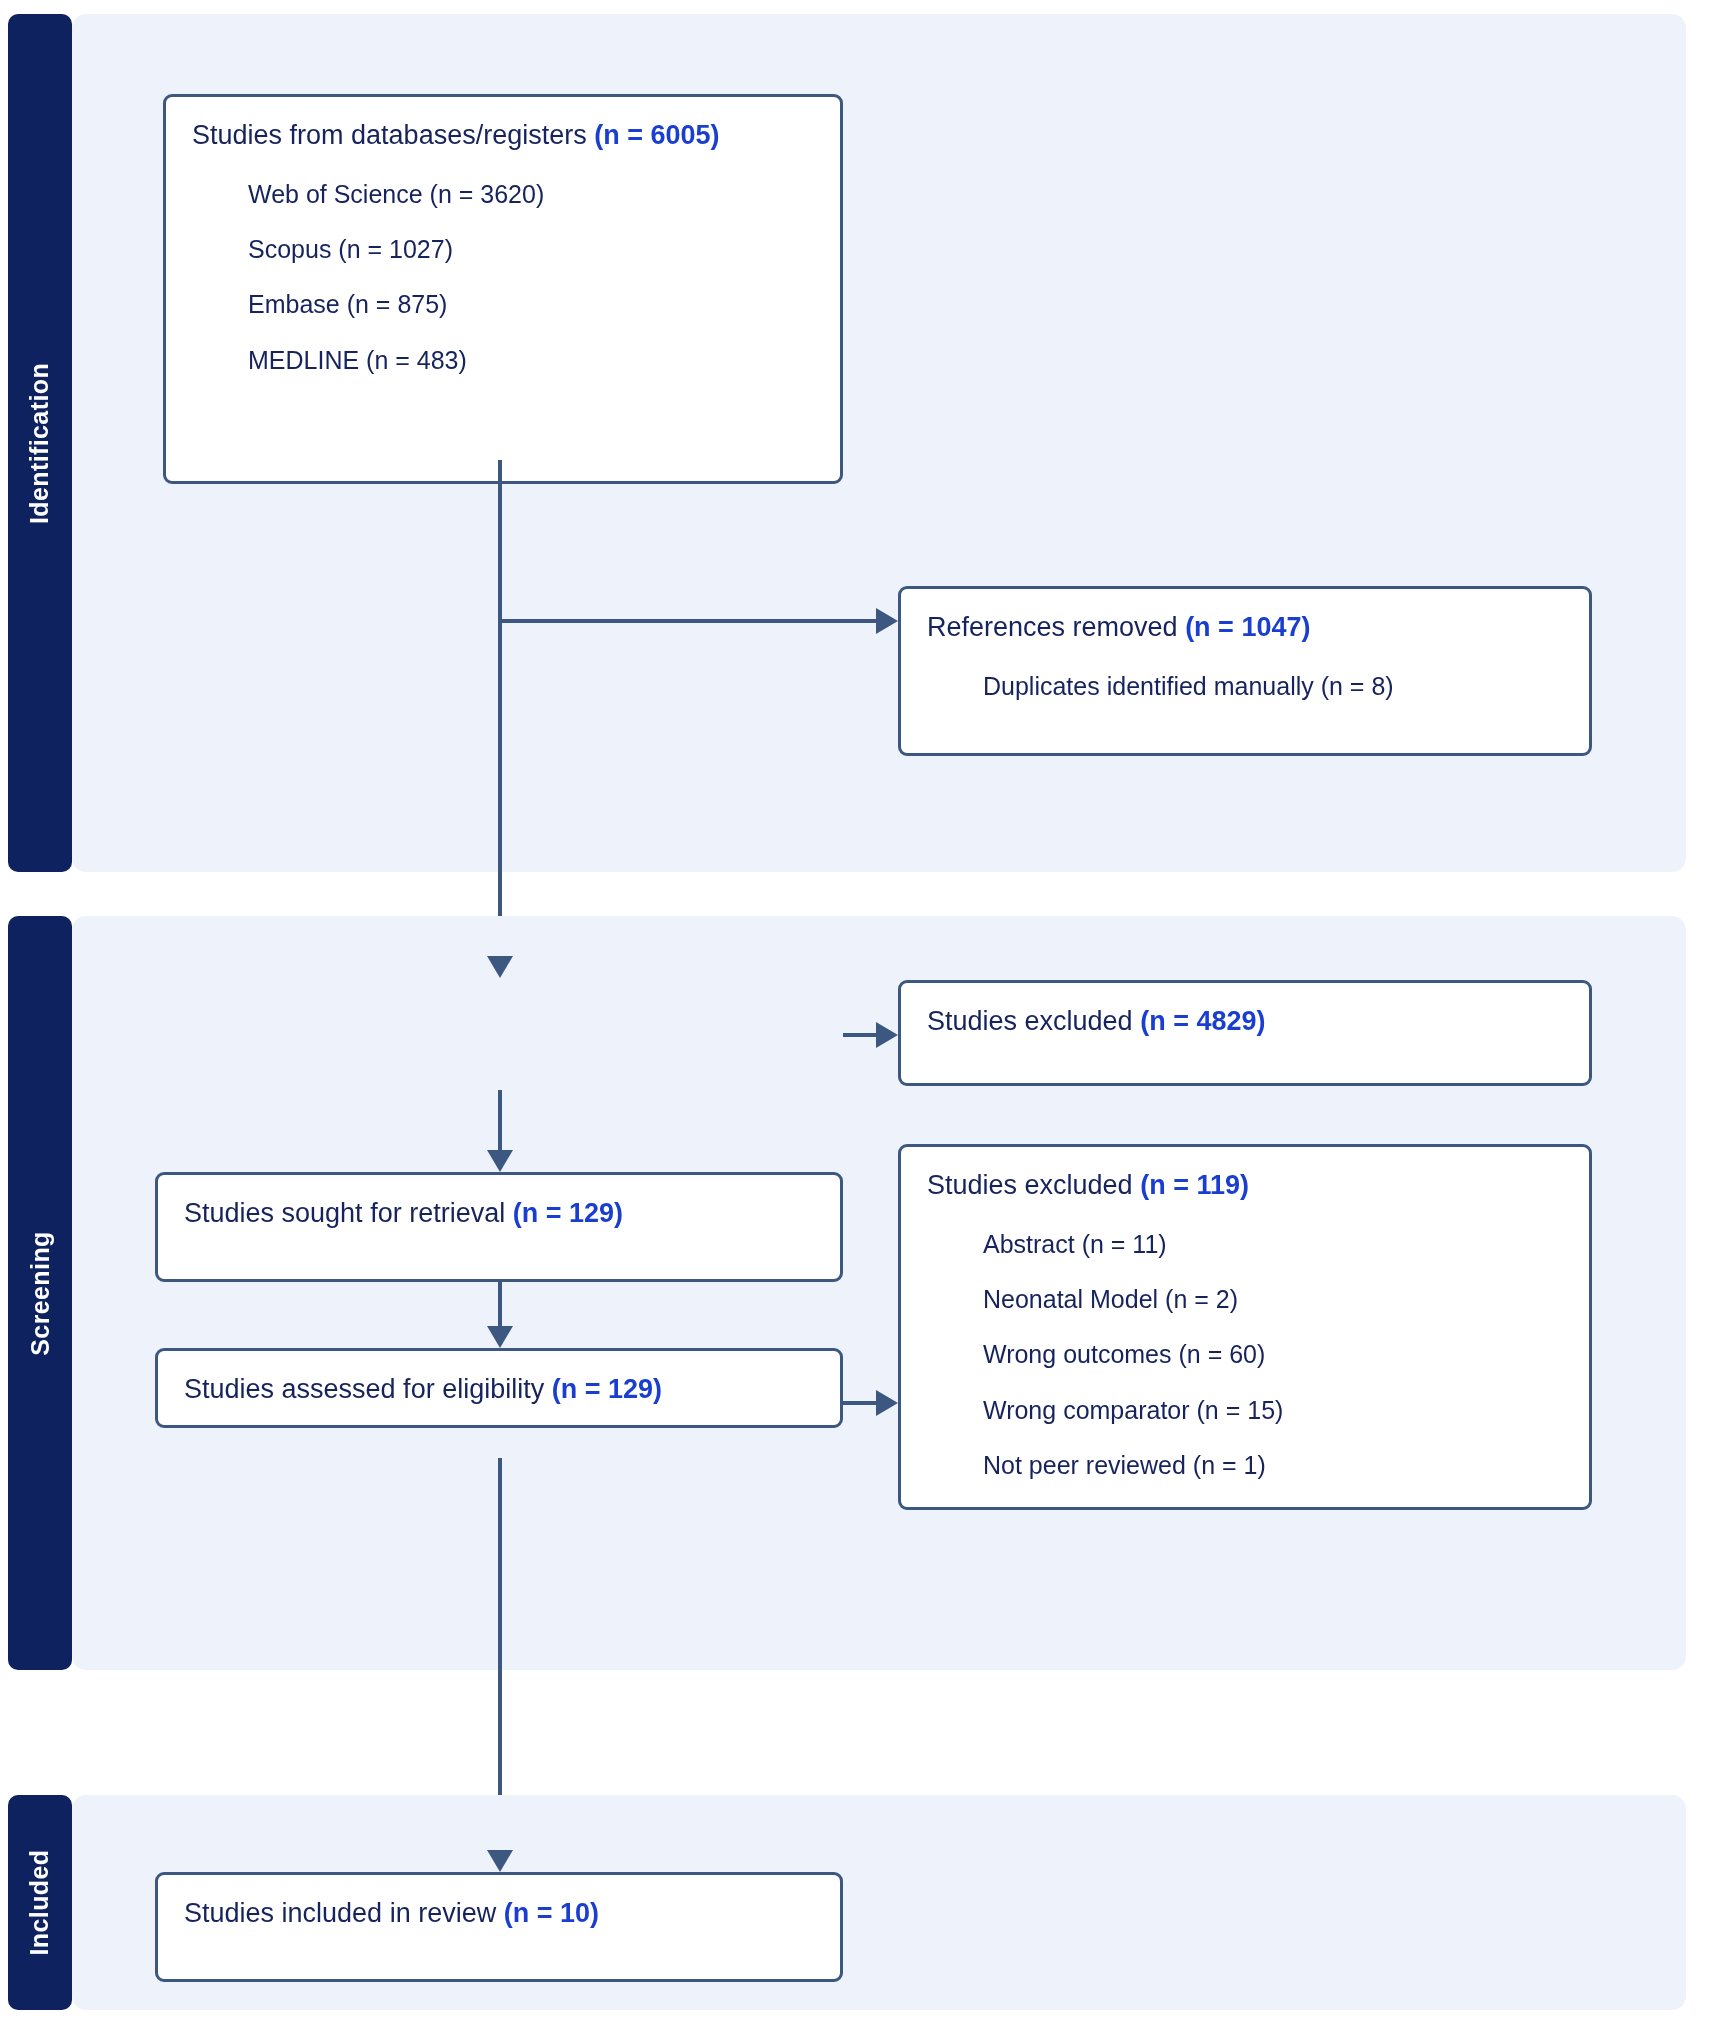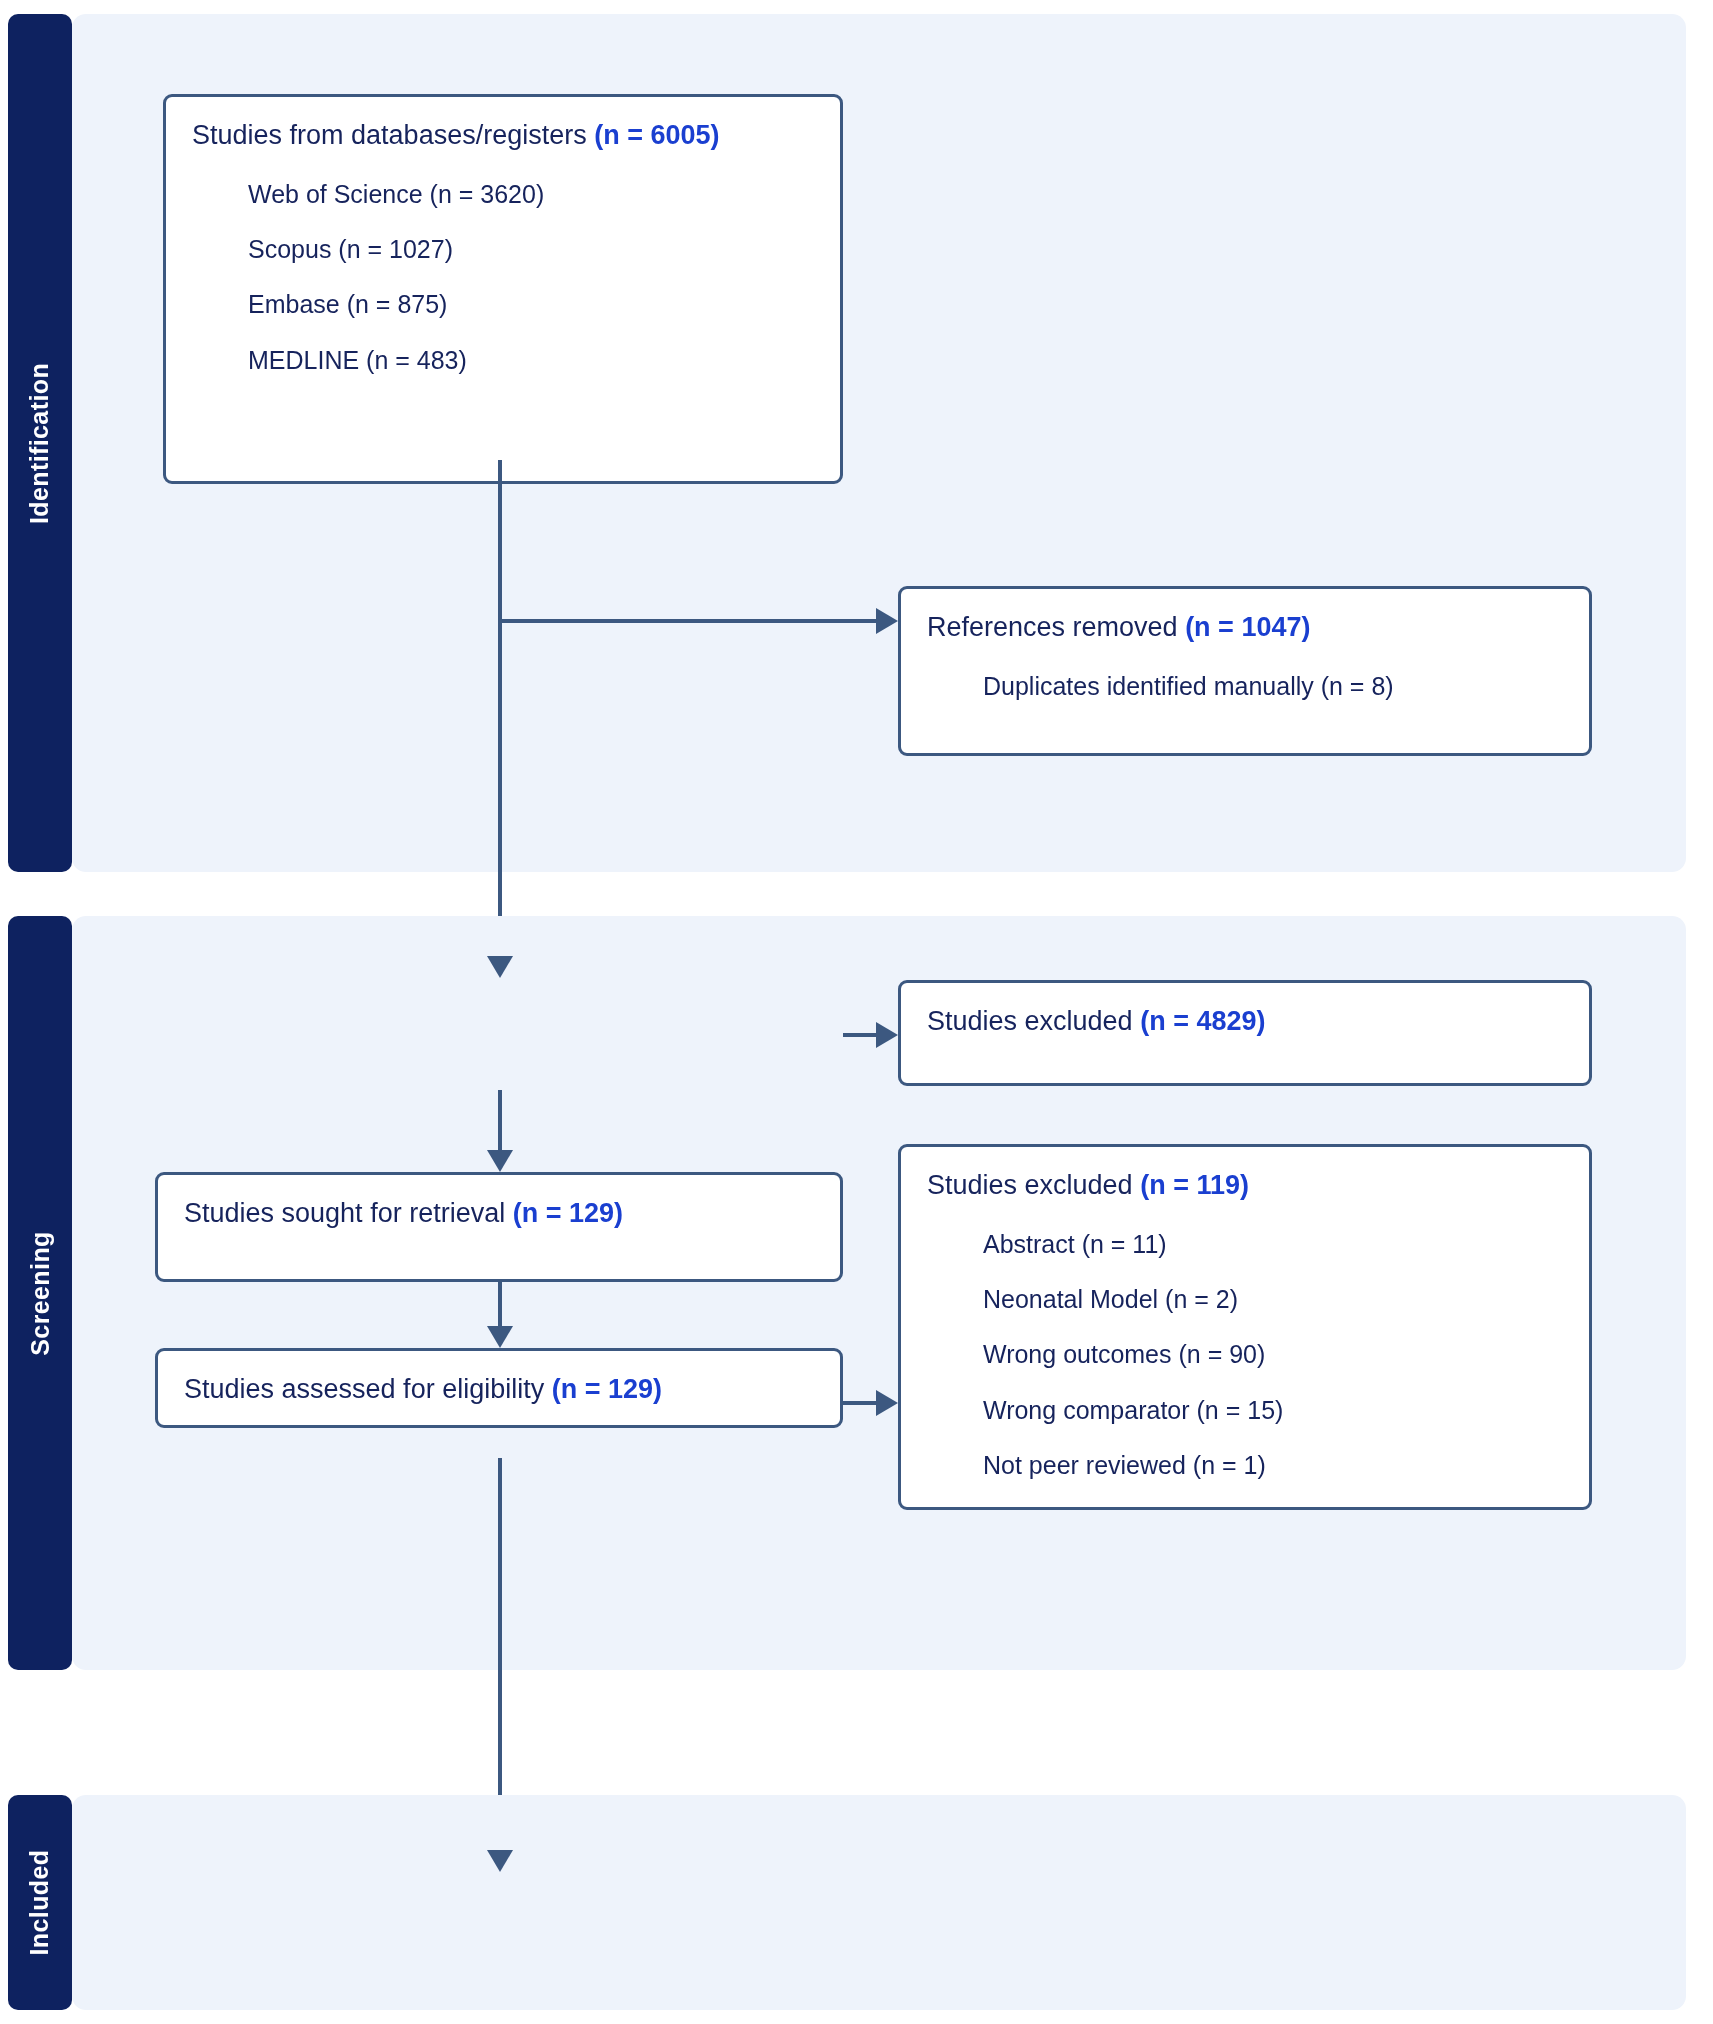--- a/index.html
+++ b/index.html
@@ -165,32 +165,37 @@
       <span>Studies assessed for eligibility </span><span class="count">(n = 129)</span>
     </div>
   </div>
 
   <div class="box" style="left:898px; top:1144px; width:694px; height:366px;">
     <div class="box-line head">
       <span>Studies excluded </span><span class="count">(n = 119)</span>
     </div>
     <div class="box-line sub first">Abstract (n = 11)</div>
     <div class="box-line sub">Neonatal Model (n = 2)</div>
-    <div class="box-line sub">Wrong outcomes (n = 90)</div>
+    <div class="box-line sub">Wrong outcomes (n = 60)</div>
     <div class="box-line sub">Wrong comparator (n = 15)</div>
     <div class="box-line sub">Not peer reviewed (n = 1)</div>
   </div>
 
   <div class="hline" style="left:843px; top:1401px; width:33px; height:4px;"></div>
   <div class="arrow-right" style="left:876px; top:1390px;"></div>
 
   <div class="vline" style="left:498px; top:1458px; width:4px; height:392px;"></div>
 
   <div class="panel" style="left:72px; top:1795px; width:1614px; height:215px;"></div>
 
   <div class="stage-label" style="left:8px; top:1795px; width:64px; height:215px;">
     <span class="stage-text">Included</span>
   </div>
 
   <div class="arrow-down" style="left:487px; top:1850px;"></div>
 
+  <div class="box" style="left:155px; top:1872px; width:688px; height:110px;">
+    <div class="box-line head">
+      <span>Studies included in review </span><span class="count">(n = 10)</span>
+    </div>
+  </div>
 
 </div>
 
 </body></html>

